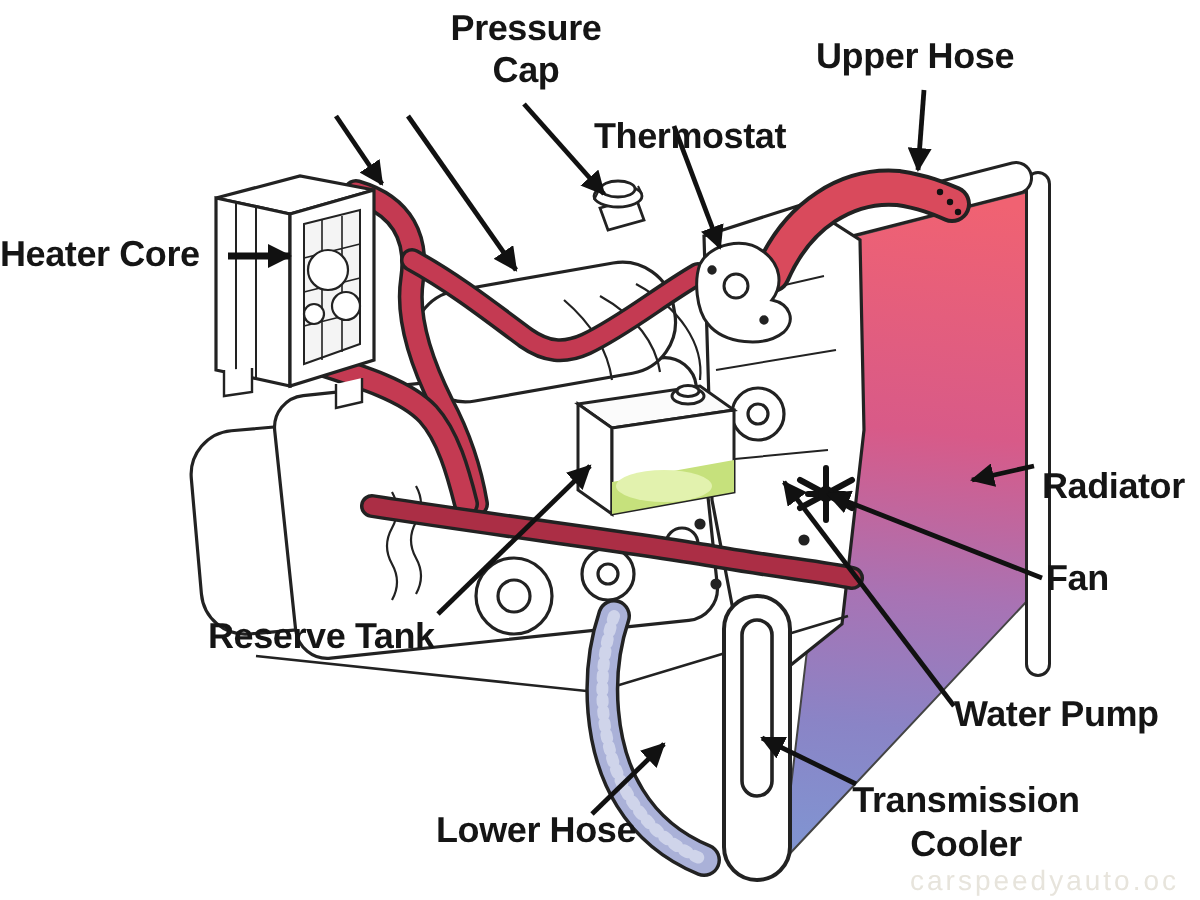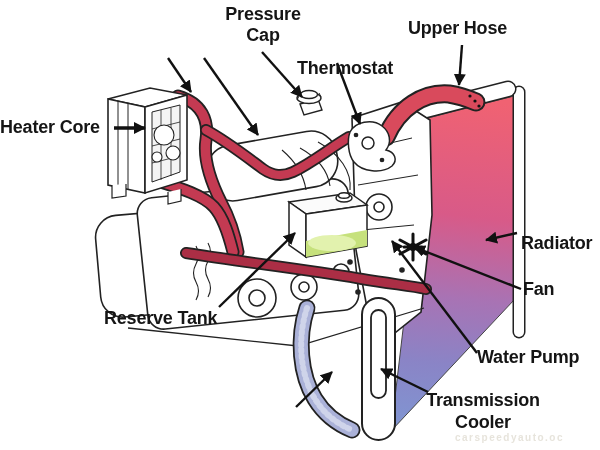--- a/index.html
+++ b/index.html
@@ -11,22 +11,22 @@
   .lbl{
     position:absolute;color:#151515;font-size:18px;font-weight:700;
     letter-spacing:-0.2px;line-height:21px;white-space:pre-line;
   }
   .lbl.center{text-align:center;}
   .attribution{
     position:absolute;left:12px;top:351px;width:250px;text-align:center;
     color:#1c1c1c;font-size:13px;font-weight:700;line-height:18px;white-space:pre-line;
   }
   .watermark{
-    position:absolute;left:455px;top:432px;color:#e7e4dc;font-size:10px;
-    letter-spacing:1.5px;font-weight:700;
+    position:absolute;left:455px;top:432px;color:#e7e4dc;font-size:14px;
+    letter-spacing:1.5px;font-weight:400;
   }
 </style>
 </head>
 <body>
 
 <div class="stage">
 
 <svg width="600" height="450" viewBox="0 0 600 450">
   <defs>
     <linearGradient id="radGrad" gradientUnits="userSpaceOnUse" x1="470" y1="100" x2="438" y2="430">
@@ -165,16 +165,17 @@
 Cap</div>
 <div class="lbl" style="left:297px;top:44px;margin-top:14px;">Thermostat</div>
 <div class="lbl" style="left:408px;top:18px;">Upper Hose</div>
 <div class="lbl" style="left:0;top:117px;">Heater Core</div>
 <div class="lbl" style="left:521px;top:221px;margin-top:12px;">Radiator</div>
 <div class="lbl" style="left:523px;top:279px;text-align:center;">Fan</div>
 <div class="lbl" style="left:104px;top:308px;text-align:center;">Reserve Tank</div>
 <div class="lbl" style="left:477px;top:347px;">Water Pump</div>
 <div class="lbl center" style="left:424px;top:389px;width:118px;line-height:22px;">Transmission
 Cooler</div>
+<div class="lbl" style="left:218px;top:405px;">Lower Hose</div>
 
 <div class="watermark">carspeedyauto.oc</div>
 
 </div>
 
 </body></html>

